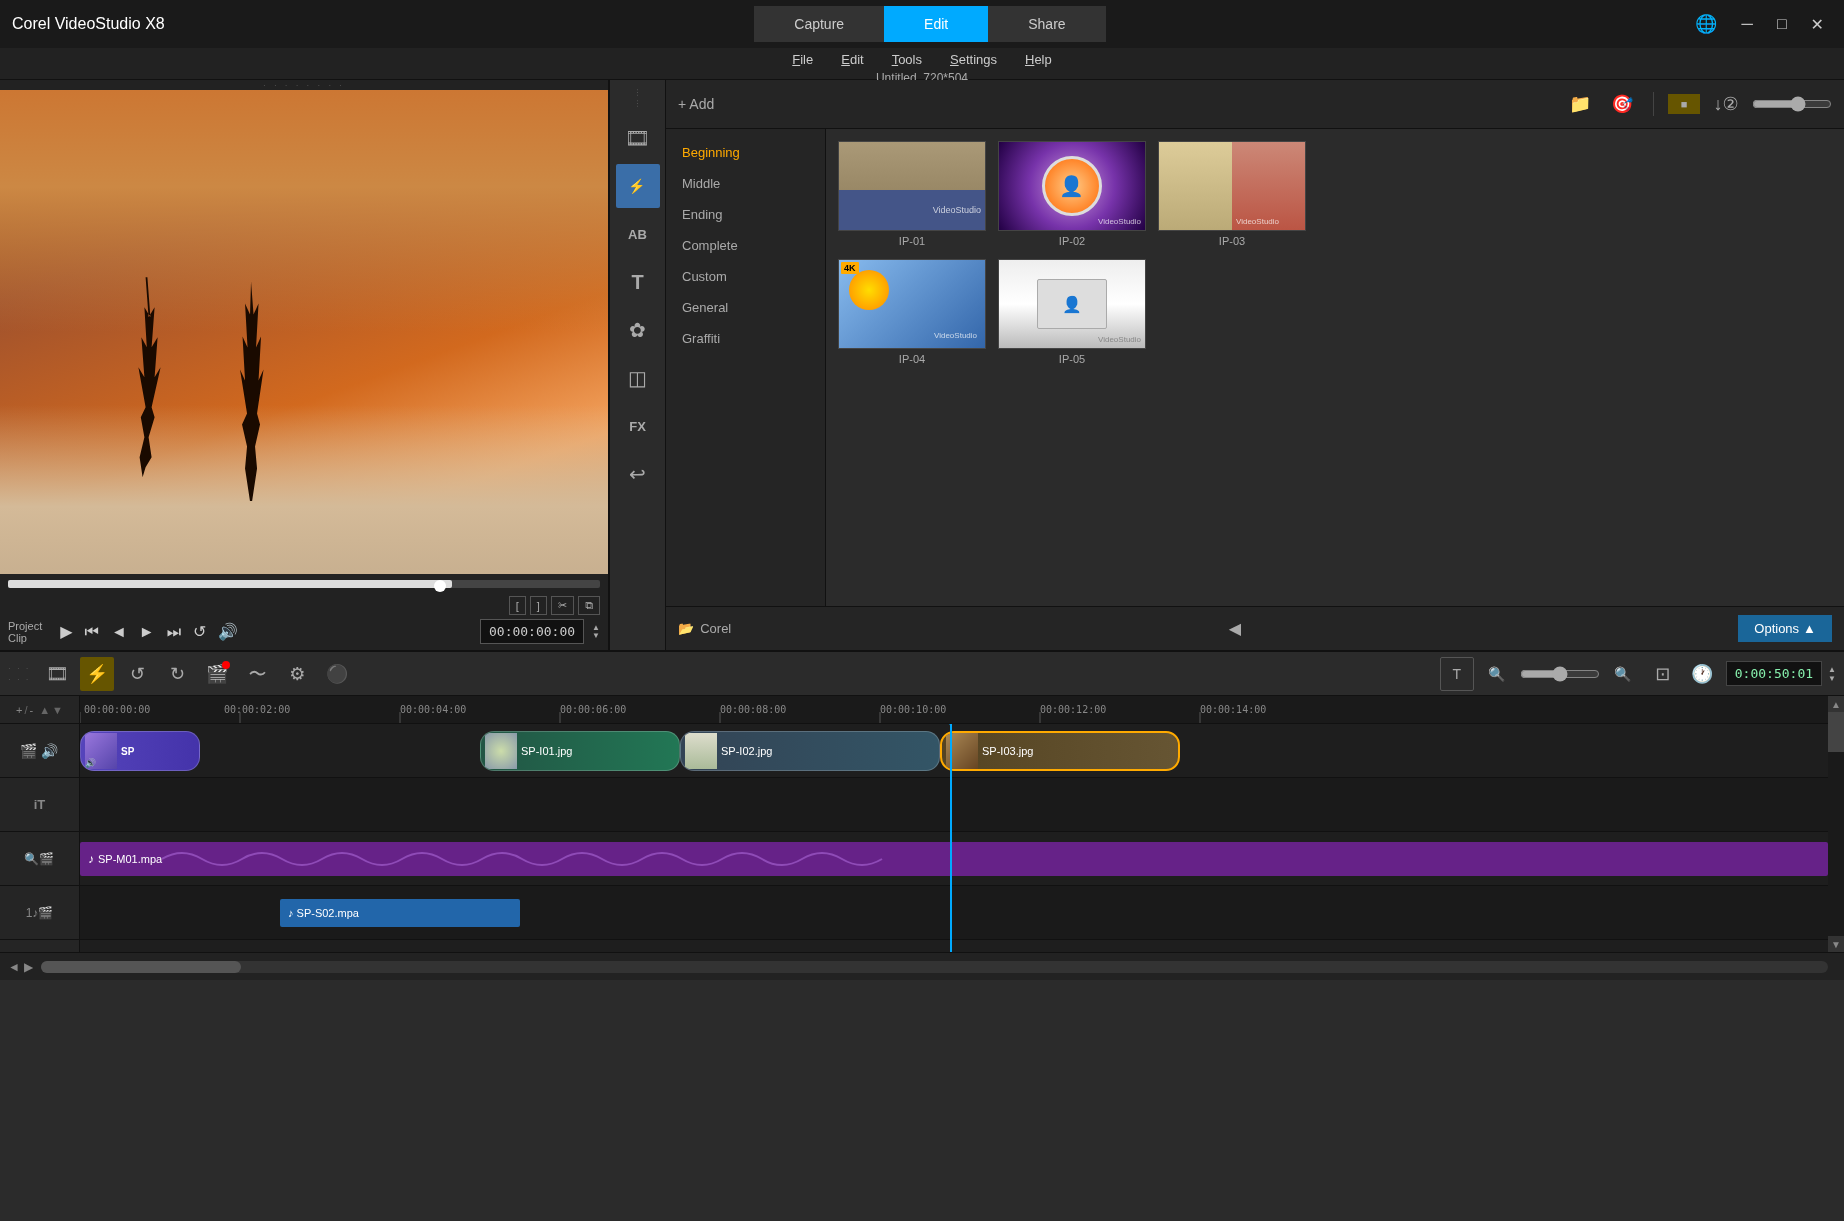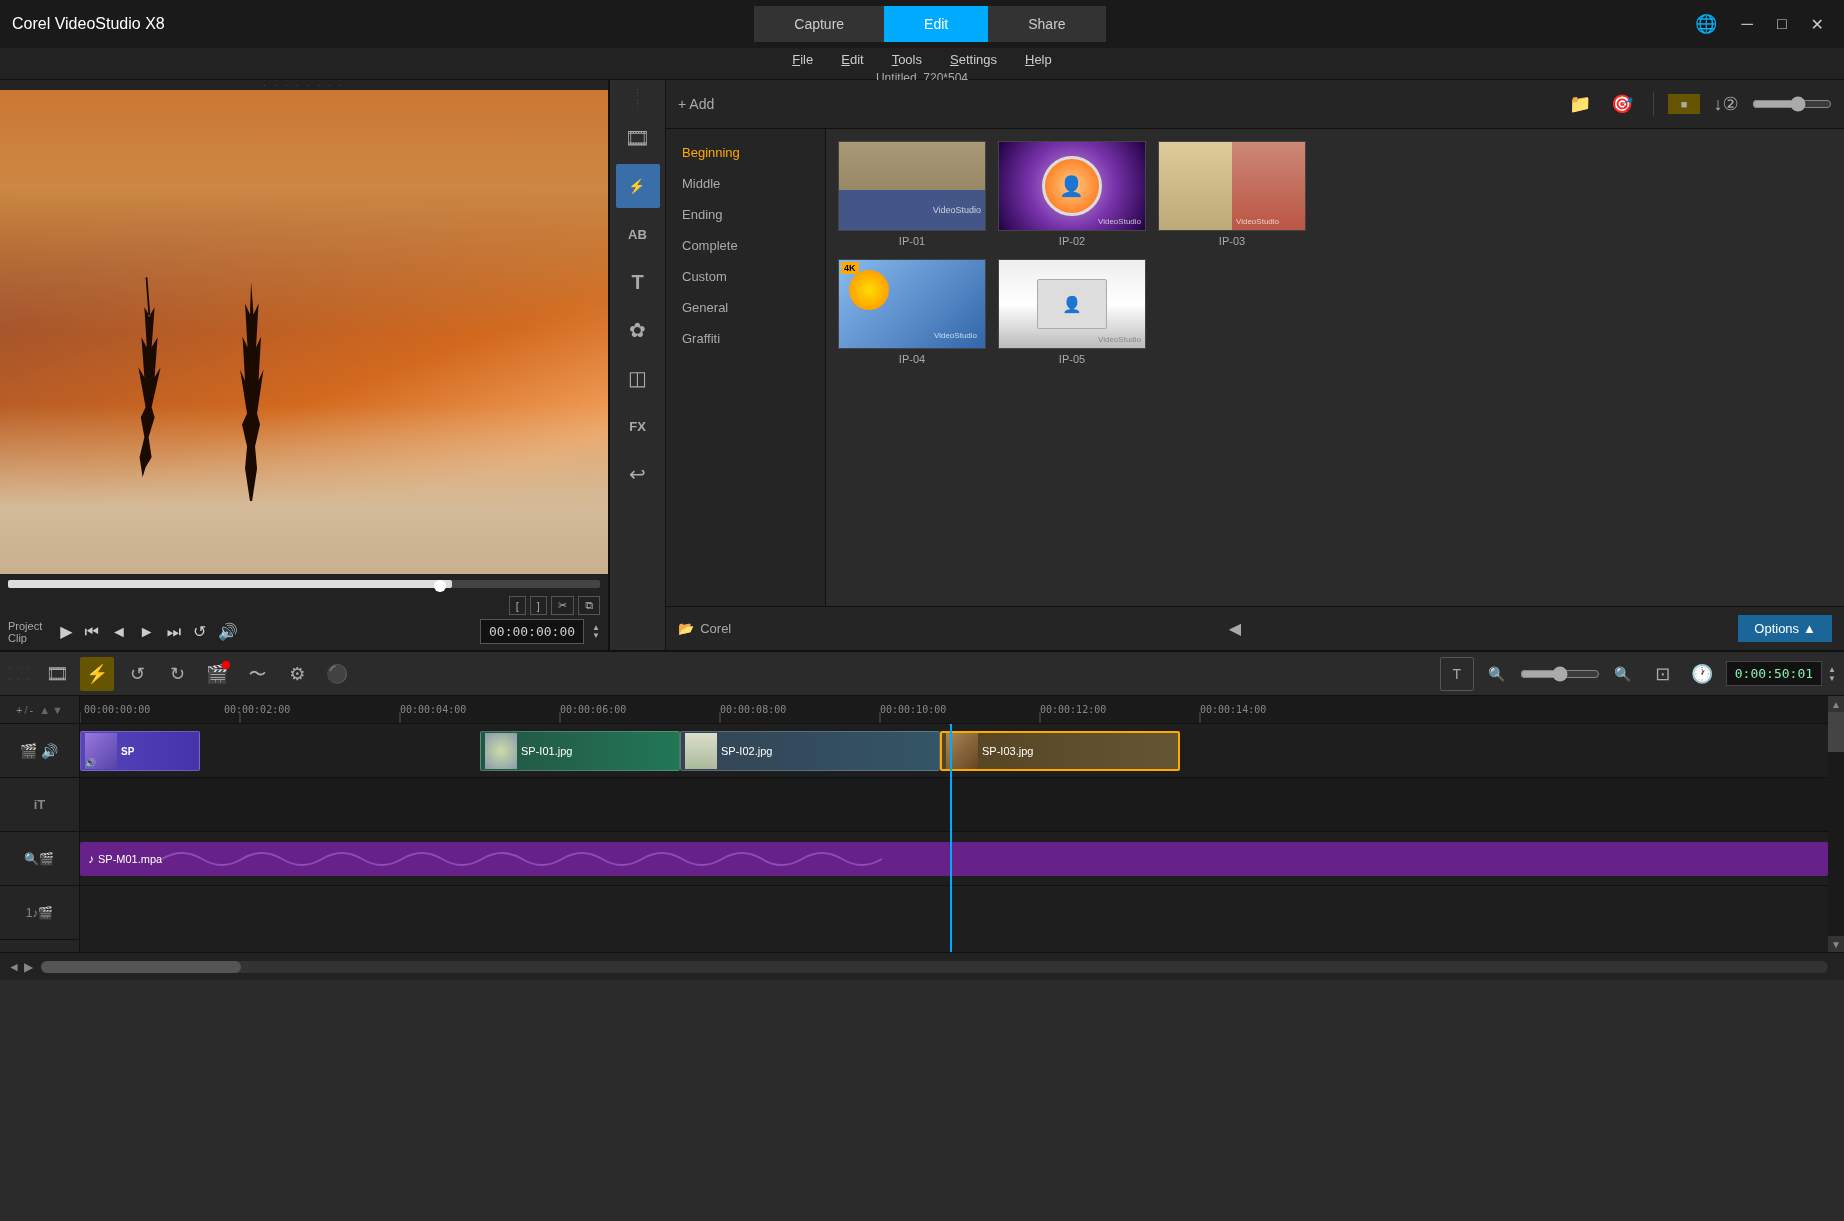--- a/index.html
+++ b/index.html
@@ -90,21 +90,21 @@
     #tl-time { background: #111; color: #86efac; padding: 4px 8px; font-family: monospace; font-size: 13px; border: 1px solid #444; }
     #ruler-row { height: 28px; background: #1a1a1a; display: flex; align-items: center; border-bottom: 1px solid #111; position: relative; overflow: hidden; }
     .ruler-label { font-family: monospace; font-size: 10px; color: #888; position: absolute; }
     .track-row { height: 54px; border-bottom: 1px solid #111; position: relative; display: flex; align-items: center; }
     #video-track { background: #1e1e1e; }
     #text-track { background: #1a1a1a; }
     #music-track { background: #1e1e1e; }
     #sound-track { background: #1a1a1a; }
 
     
-    .clip { position: absolute; height: 40px; top: 7px; border-radius: 2px; display: flex; align-items: center; padding: 0 4px; font-size: 11px; color: #fff; overflow: hidden; border: 1px solid rgba(255,255,255,0.2); }
+    .clip { position: absolute; height: 40px; top: 7px; border-radius: 14px; display: flex; align-items: center; padding: 0 4px; font-size: 11px; color: #fff; overflow: hidden; border: 1px solid rgba(255,255,255,0.2); }
     .clip-sp { background: linear-gradient(to right, #5544BB, #4433AA); left: 0; width: 120px; }
     .clip-v03 { background: linear-gradient(to right, #116633, #117744); left: 120px; width: 280px; }
     .clip-i01 { background: linear-gradient(to right, #225544, #227755); left: 400px; width: 200px; }
     .clip-i02 { background: linear-gradient(to right, #334455, #335566); left: 600px; width: 260px; }
     .clip-i03 { background: linear-gradient(to right, #554422, #665533); left: 860px; width: 240px; border: 2px solid #ffaa00; }
     .clip-music { background: #662288; left: 0; right: 0; height: 34px; top: 10px; display: flex; align-items: center; padding: 0 8px; font-size: 11px; color: #fff; border-radius: 2px; overflow: hidden; }
     .clip-sound { background: #2266AA; left: 200px; width: 240px; height: 28px; top: 13px; display: flex; align-items: center; padding: 0 8px; font-size: 11px; color: #fff; border-radius: 2px; }
 
     
     #playhead { position: absolute; top: 0; bottom: 0; left: 870px; width: 2px; background: #00aaff; z-index: 10; pointer-events: none; }
@@ -454,20 +454,25 @@
           <div class="clip-music" style="position:absolute;left:0;right:0;top:10px;height:34px;border-radius:2px;">
             <span style="font-size:12px;margin-right:4px;">♪</span>
             <span>SP-M01.mpa</span>
 
             <svg style="flex:1;height:100%;opacity:0.4;">
               <path d="M0,17 Q20,5 40,17 Q60,29 80,17 Q100,5 120,17 Q140,29 160,17 Q180,5 200,17 Q220,29 240,17 Q260,5 280,17 Q300,29 320,17 Q340,5 360,17 Q380,29 400,17 Q420,5 440,17 Q460,29 480,17 Q500,5 520,17 Q540,29 560,17 Q580,5 600,17 Q620,29 640,17 Q660,5 680,17 Q700,29 720,17" fill="none" stroke="#cc88ff" stroke-width="2"></path>
             </svg>
           </div>
         </div>
 
+        <div class="track-row" id="sound-track" style="height:54px;">
+          <div class="clip-sound" style="position:absolute;left:200px;width:240px;top:13px;height:28px;border-radius:2px;background:#2266AA;">
+            <span>♪ SP-S02.mpa</span>
+          </div>
+        </div>
 
         <div style="position:absolute;top:0;left:870px;width:2px;height:100%;background:#0088ff;pointer-events:none;z-index:5;"></div>
       </div>
     </div>
 
     <div id="tl-vscroll">
       <button class="vscroll-btn">▲</button>
       <div id="vscroll-track">
         <div id="vscroll-thumb"></div>
       </div>

